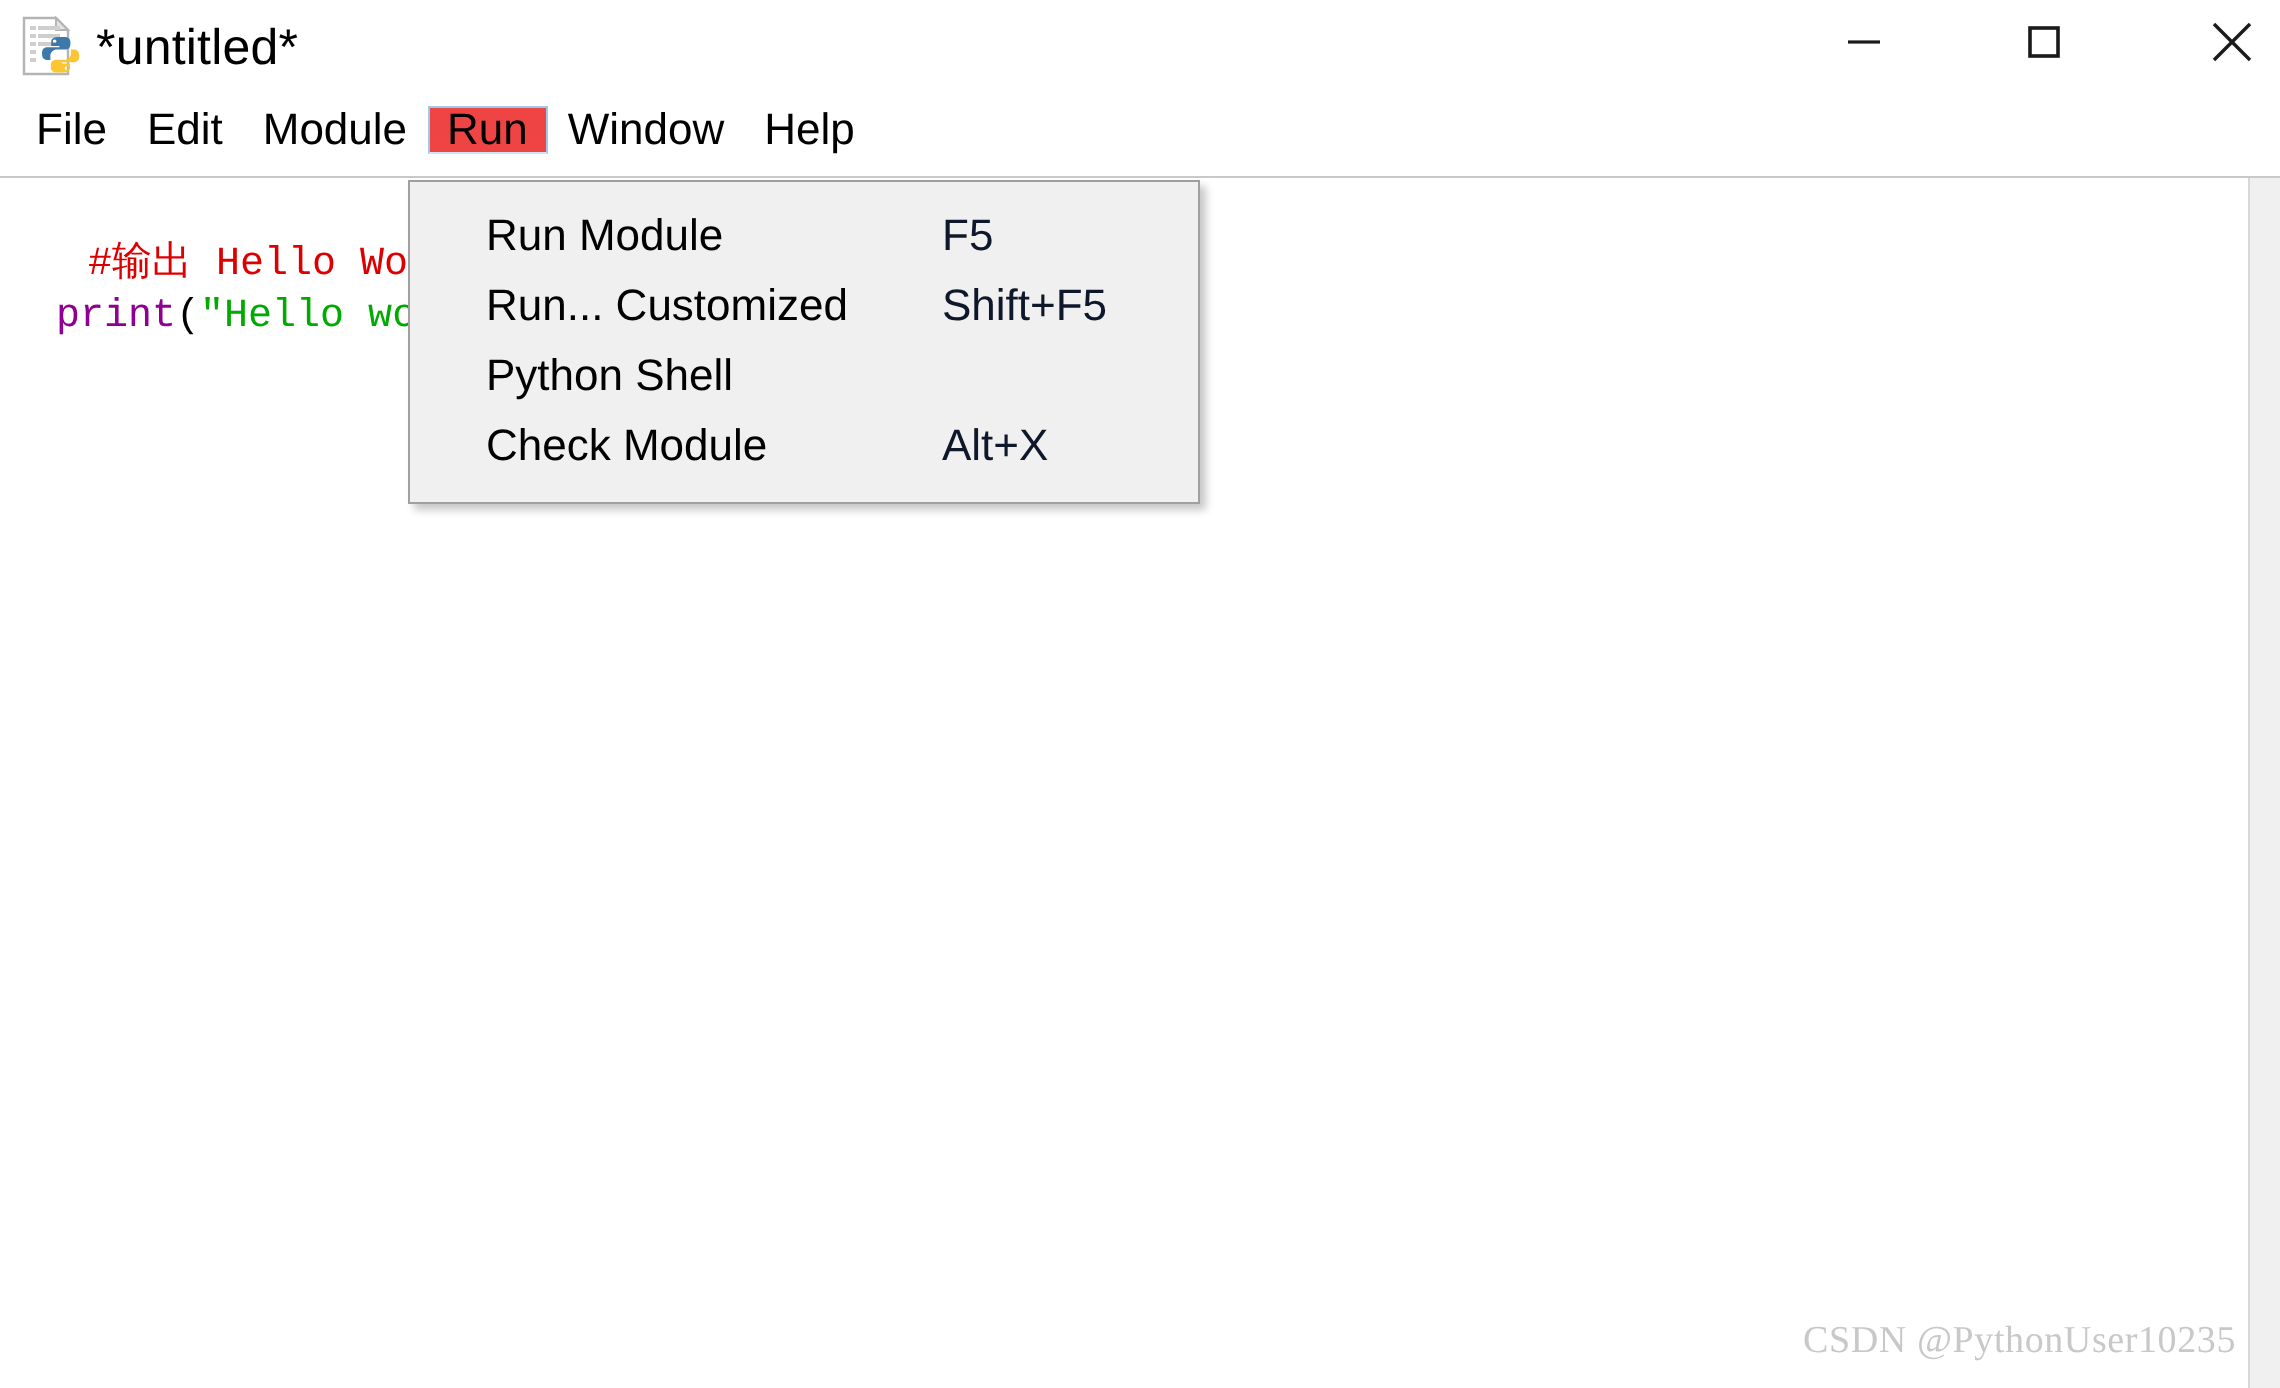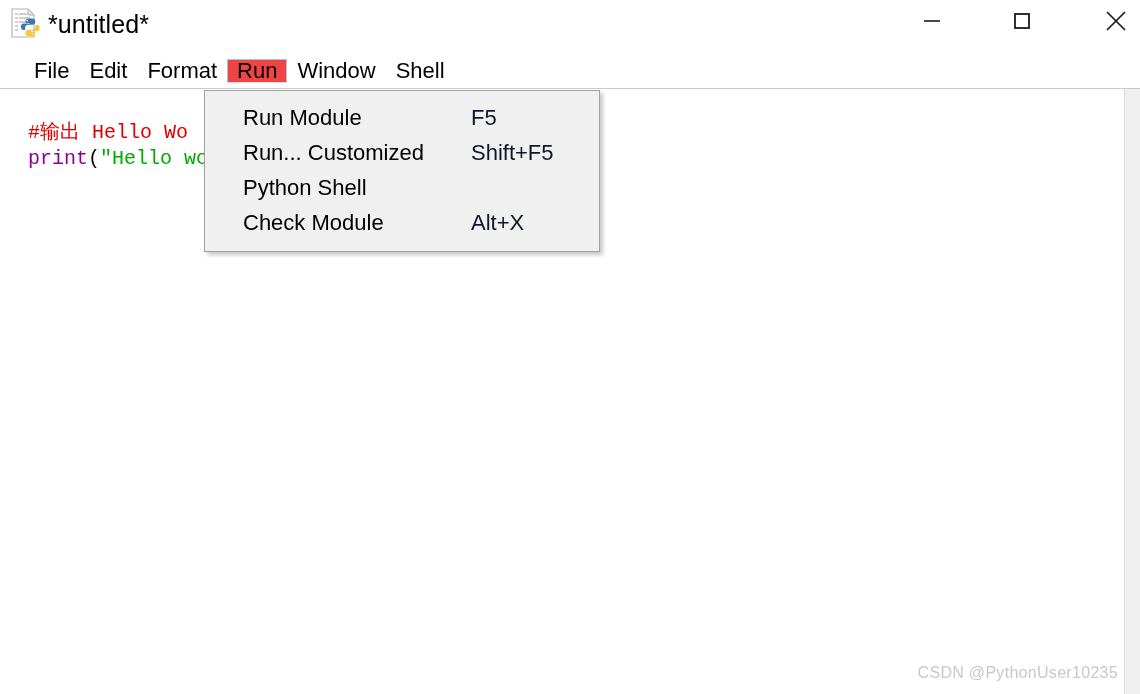--- a/index.html
+++ b/index.html
@@ -57,22 +57,22 @@
 
   
   #menubar {
     position: absolute;
     left: 0; top: 52px;
     width: 1140px;
     height: 37px;
     background: #ffffff;
     border-bottom: 1px solid #c9c9c9;
     display: flex;
-    align-items: center;
-    padding-left: 24px;
+    align-items: flex-start;
+    padding-left: 8px;
     box-sizing: border-box;
   }
   .menubar-item {
     display: flex;
     align-items: center;
     padding: 0 9px;
     font-size: 22px;
     color: #000000;
     line-height: 1;
     white-space: nowrap;
@@ -110,21 +110,21 @@
     position: absolute;
     left: 4px;
     font-family: "Liberation Mono", "DejaVu Sans Mono", monospace;
     font-size: 20px;
     line-height: 26px;
     white-space: pre;
   }
   #code-line-1 { top: 94px; }
   #code-line-2 { top: 120px; }
 
-  .tok-comment { color: #dd0000; }
+  .tok-comment { color: #dd0000; margin-left: 16px; }
   .tok-builtin { color: #900090; }
   .tok-punct   { color: #000000; }
   .tok-string  { color: #00aa00; }
 
   
   #run-menu {
     position: absolute;
     left: 204px;
     top: 90px;
     width: 396px;
@@ -155,24 +155,25 @@
     font-size: 22px;
     color: #0f172a;
     white-space: nowrap;
   }
 
   
   #watermark {
     position: absolute;
     right: 22px;
     bottom: 12px;
-    font-size: 16px;
+    font-size: 19px;
     color: #c8c8c8;
     white-space: nowrap;
     letter-spacing: 0.3px;
+    font-family: Liberation Serif, serif;
   }
 </style>
 </head>
 <body>
 
 <div id="titlebar">
 
   <span id="app-icon">
     <svg width="34" height="34" viewBox="0 0 34 34" aria-hidden="true">
 
@@ -225,30 +226,30 @@
 </div>
 
 <div id="menubar">
   <div class="menubar-item">
       <span>File</span>
     </div>
   <div class="menubar-item">
       <span>Edit</span>
     </div>
   <div class="menubar-item">
-      <span>Format</span>
+      <span>Module</span>
     </div>
   <div class="menubar-item active">
       <span>Run</span>
     </div>
   <div class="menubar-item">
       <span>Window</span>
     </div>
   <div class="menubar-item">
-      <span>Shell</span>
+      <span>Help</span>
     </div>
 </div>
 
 <div id="editor"></div>
 <div id="gutter-strip"></div>
 
 <div class="code-line" id="code-line-1">
   <span class="tok-comment">#输出 Hello Wo</span>
 </div>
 <div class="code-line" id="code-line-2">

